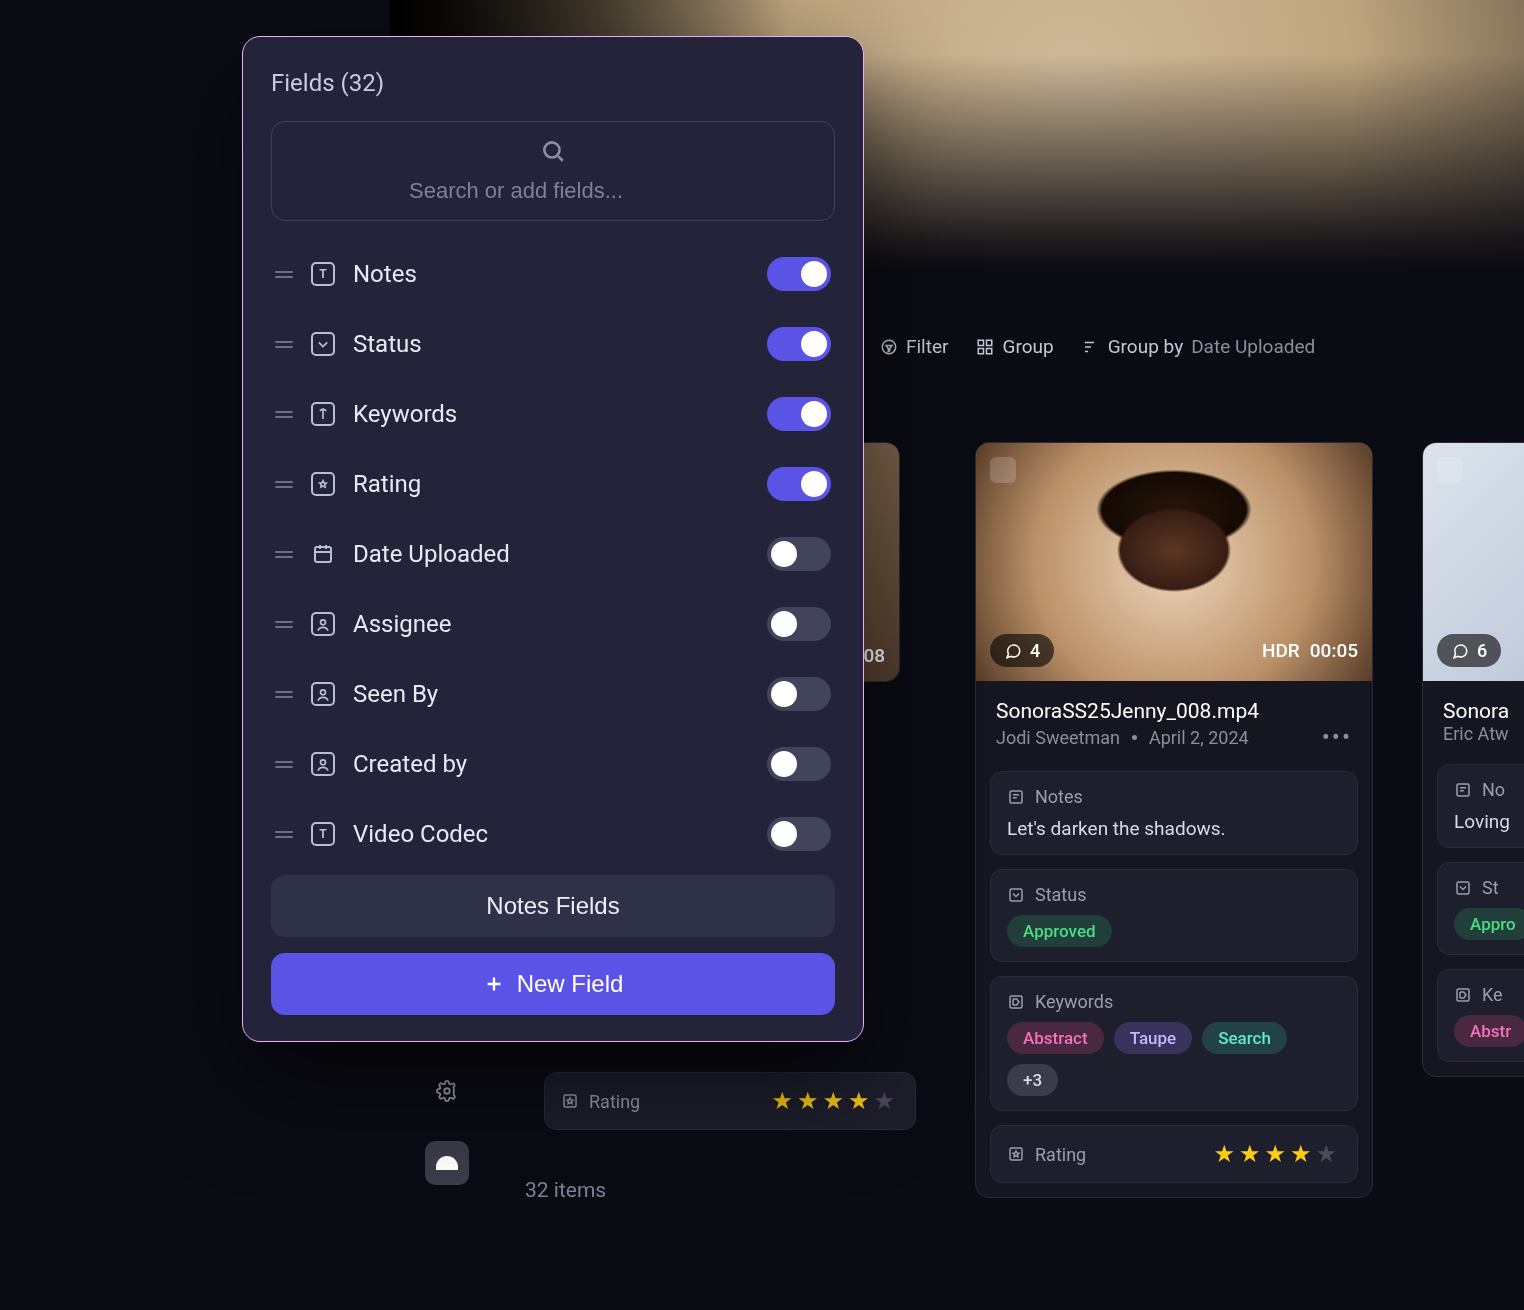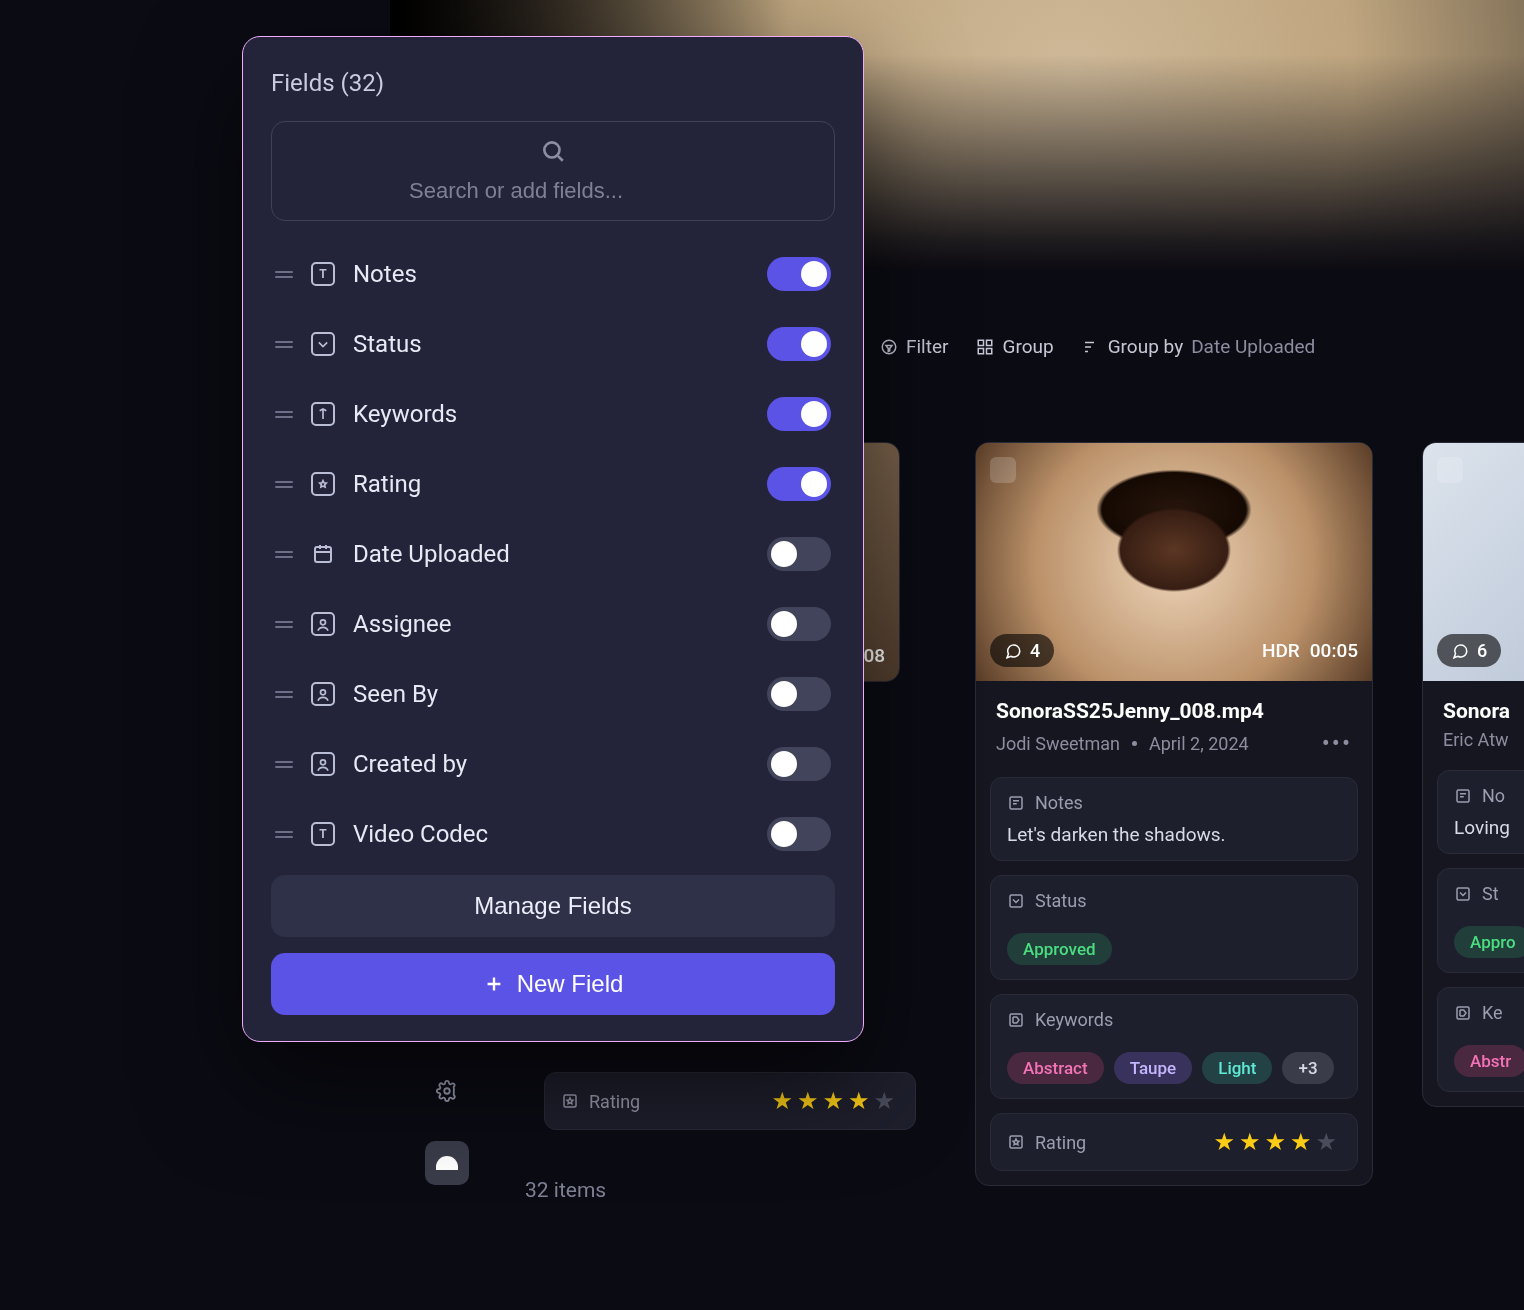--- a/index.html
+++ b/index.html
@@ -121,37 +121,37 @@
   }
   .chip-dark {
     background: rgba(0,0,0,.6); border-radius: 22px;
     padding: 6px 14px; display: inline-flex; align-items: center; gap: 8px;
     color: #fff;
   }
   .chip-dark svg { width: 18px; height: 18px; stroke: #fff; fill: none; stroke-width: 2; }
   .hdr-time { display: flex; gap: 10px; align-items: center; color: #fff; font-size: 19px; }
 
   .card-body { padding: 18px 20px 0 20px; }
-  .title { font-size: 21px; font-weight: 700; color: #fff; margin-bottom: 6px; white-space: nowrap; overflow: hidden; text-overflow: ellipsis; }
+  .title { font-size: 21px; font-weight: 400; color: #fff; white-space: nowrap; overflow: hidden; text-overflow: ellipsis; }
   .subtitle-row { display: flex; align-items: center; gap: 12px; color: #8c8ea0; font-size: 18px; margin-bottom: 20px; }
   .subtitle-row .dot { width: 5px; height: 5px; border-radius: 50%; background: #8c8ea0; }
   .more-dots { margin-left: auto; color: #8c8ea0; letter-spacing: 2px; font-size: 24px; cursor: pointer; }
 
   .field-block {
     margin: 0 14px 14px 14px;
     background: #1e1f2c;
     border: 1px solid #2a2b38;
     border-radius: 12px;
     padding: 14px 16px;
   }
   .field-head { display: flex; align-items: center; gap: 10px; color: #9b9db0; font-size: 18px; margin-bottom: 10px; }
   .field-head svg { width: 18px; height: 18px; stroke: #9b9db0; fill: none; stroke-width: 2; }
   .note-text { color: #d8dae6; font-size: 19px; }
 
-  .pill { display: inline-flex; align-items: center; padding: 6px 16px; border-radius: 999px; font-size: 17px; font-weight: 500; margin-top: 12px; }
+  .pill { display: inline-flex; align-items: center; padding: 6px 16px; border-radius: 999px; font-size: 17px; font-weight: 500; }
   .pill.green { background: rgba(46,175,113,.22); color: #4ade80; }
   .pill.pink  { background: rgba(230,72,130,.22); color: #f472b6; }
   .pill.purple{ background: rgba(138,106,240,.25); color: #c4b5fd; }
   .pill.teal  { background: rgba(56,189,164,.22); color: #5eead4; }
   .pill.grey  { background: #3a3c4a; color: #d8dae6; }
   .pill-row { display: flex; flex-wrap: wrap; gap: 10px; }
 
   .star-row { color: #facc15; font-size: 24px; letter-spacing: 4px; text-align: right; }
   .star-row .empty { color: #4a4c5c; }
   .rating-block { display: flex; justify-content: space-between; align-items: center; }
@@ -370,21 +370,21 @@
     <div class="field-head">
         <svg viewBox="0 0 24 24">
           <rect x="4" y="4" width="16" height="16" rx="2"></rect>
           <path d="M8 8v8M8 8h5l3 4-3 4H8"></path>
         </svg>
         <span>Keywords</span>
       </div>
     <div class="pill-row">
       <span class="pill pink">Abstract</span>
       <span class="pill purple">Taupe</span>
-      <span class="pill teal">Light</span>
+      <span class="pill teal">Search</span>
       <span class="pill grey">+3</span>
     </div>
   </div>
   <div class="field-block rating-block">
     <div class="field-head" style="margin:0;">
         <svg viewBox="0 0 24 24">
           <rect x="4" y="4" width="16" height="16" rx="2"></rect>
           <path d="M12 8l1.2 2.5 2.8.4-2 2 .5 2.8L12 14.5 9.5 15.7l.5-2.8-2-2 2.8-.4z"></path>
         </svg>
         <span>Rating</span>
@@ -597,21 +597,21 @@
         <span class="field-icon">1</span>
         <span class="field-label">Bit Depth</span>
         <span class="toggle off">
           <span class="knob"></span>
         </span>
       </div>
     </div>
 
   <div class="panel-actions">
     <button class="btn btn-secondary">
-      <span>Manage Fields</span>
+      <span>Notes Fields</span>
     </button>
     <button class="btn btn-primary">
       <svg viewBox="0 0 24 24">
           <path d="M12 5v14M5 12h14"></path>
         </svg>
       <span>New Field</span>
     </button>
   </div>
 </div>
 

